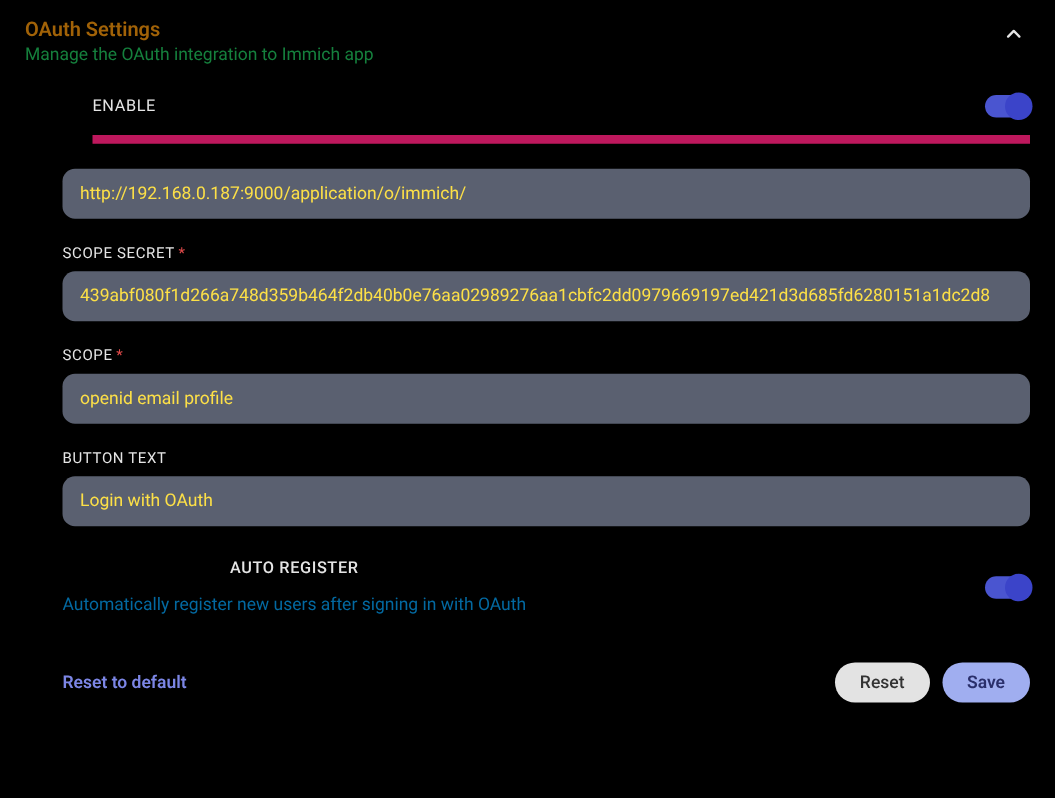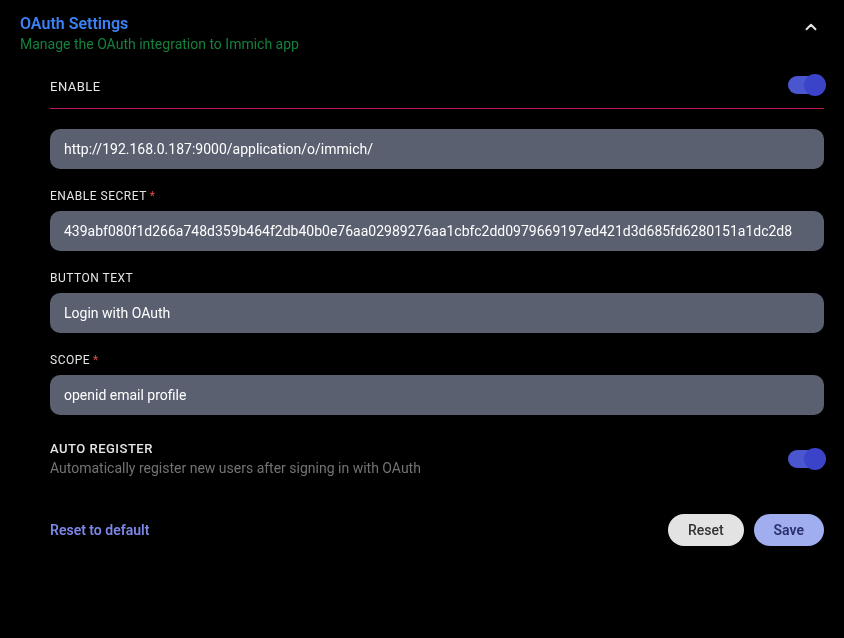--- a/index.html
+++ b/index.html
@@ -14,21 +14,21 @@
   }
   .container {
     padding: 14px 20px 20px 20px;
   }
   .header-row {
     display: flex;
     align-items: flex-start;
     justify-content: space-between;
   }
   .title {
-    color: #3b82f6;
+    color: #a16207;
     font-size: 16px;
     font-weight: 600;
   }
   .subtitle {
     color: #15803d;
     font-size: 14px;
     margin-top: 3px;
     margin-bottom: 14px;
   }
   .chevron {
@@ -36,23 +36,24 @@
     cursor: pointer;
     padding: 4px;
   }
   .chevron svg { width: 18px; height: 18px; display: block; }
   .section {
     padding-left: 30px;
   }
   .enable-row {
     display: flex;
     justify-content: space-between;
-    align-items: flex-end;
+    align-items: center;
     padding: 10px 0 14px 0;
-    border-bottom: 1px solid #be185d;
+    border-bottom: 7px solid #be185d;
+    margin-left: 24px;
   }
   .enable-label {
     letter-spacing: 0.5px;
     font-size: 13px;
   }
   .toggle {
     width: 36px;
     height: 18px;
     background: #4a55d0;
     border-radius: 10px;
@@ -78,43 +79,44 @@
     margin-bottom: 8px;
     color: #e5e5e5;
   }
   .req { color: #e04a4a; margin-left: 3px; }
   .text-input {
     width: 100%;
     background: #5a6070;
     border: none;
     border-radius: 10px;
     padding: 12px 14px;
-    color: #ffffff;
+    color: #fde047;
     font-size: 14px;
     outline: none;
     font-family: inherit;
     overflow: hidden;
     text-overflow: clip;
     white-space: nowrap;
   }
   .autoreg {
     display: flex;
     justify-content: space-between;
     align-items: center;
     margin-top: 26px;
+    text-align: center;
   }
   .autoreg-label {
     font-size: 13px;
     letter-spacing: 0.5px;
     font-weight: 500;
   }
   .autoreg-desc {
     font-size: 14px;
-    color: #737373;
-    margin-top: 4px;
+    color: #0369a1;
+    margin-top: 14px;
   }
   .footer {
     display: flex;
     justify-content: space-between;
     align-items: center;
     margin-top: 38px;
   }
   .reset-link {
     color: #7c86e6;
     font-size: 14px;
@@ -156,37 +158,37 @@
       <div class="toggle"></div>
     </div>
 
     <div class="field">
       <input class="text-input" type="text" value="http://192.168.0.187:9000/application/o/immich/" style="">
     </div>
 
 
     <div class="field">
       <div class="field-label">
-        <span>ENABLE SECRET</span><span class="req">*</span>
+        <span>SCOPE SECRET</span><span class="req">*</span>
       </div>
       <input class="text-input" type="text" value="439abf080f1d266a748d359b464f2db40b0e76aa02989276aa1cbfc2dd0979669197ed421d3d685fd6280151a1dc2d8" style="">
+    </div>
+
+    <div class="field">
+      <div class="field-label">
+        <span>SCOPE</span><span class="req">*</span>
+      </div>
+      <input class="text-input" type="text" value="openid email profile" style="">
     </div>
 
     <div class="field">
       <div class="field-label">
         <span>BUTTON TEXT</span>
       </div>
       <input class="text-input" type="text" value="Login with OAuth" style="">
-    </div>
-
-    <div class="field">
-      <div class="field-label">
-        <span>SCOPE</span><span class="req">*</span>
-      </div>
-      <input class="text-input" type="text" value="openid email profile" style="">
     </div>
 
     <div class="autoreg">
       <div>
         <div class="autoreg-label">AUTO REGISTER</div>
         <div class="autoreg-desc">Automatically register new users after signing in with OAuth</div>
       </div>
       <div class="toggle"></div>
     </div>
 

